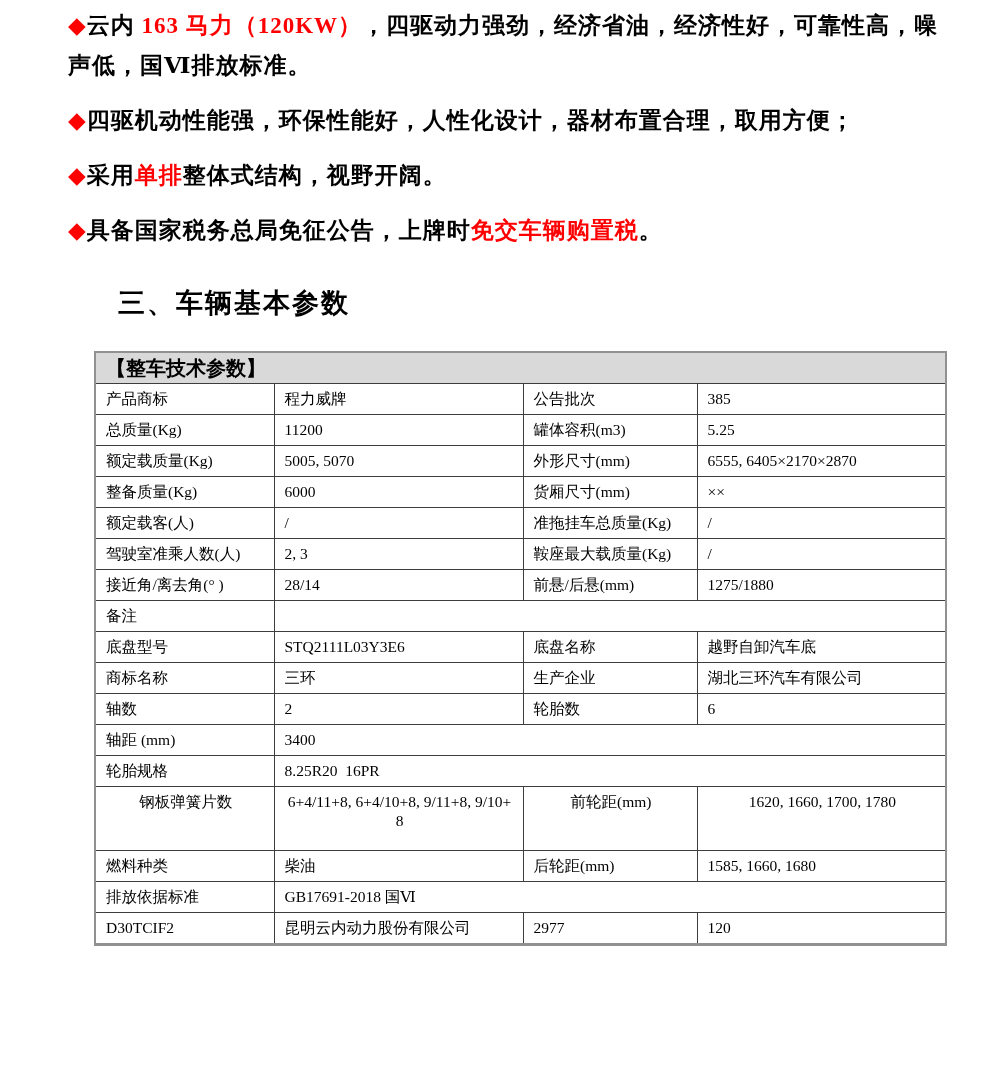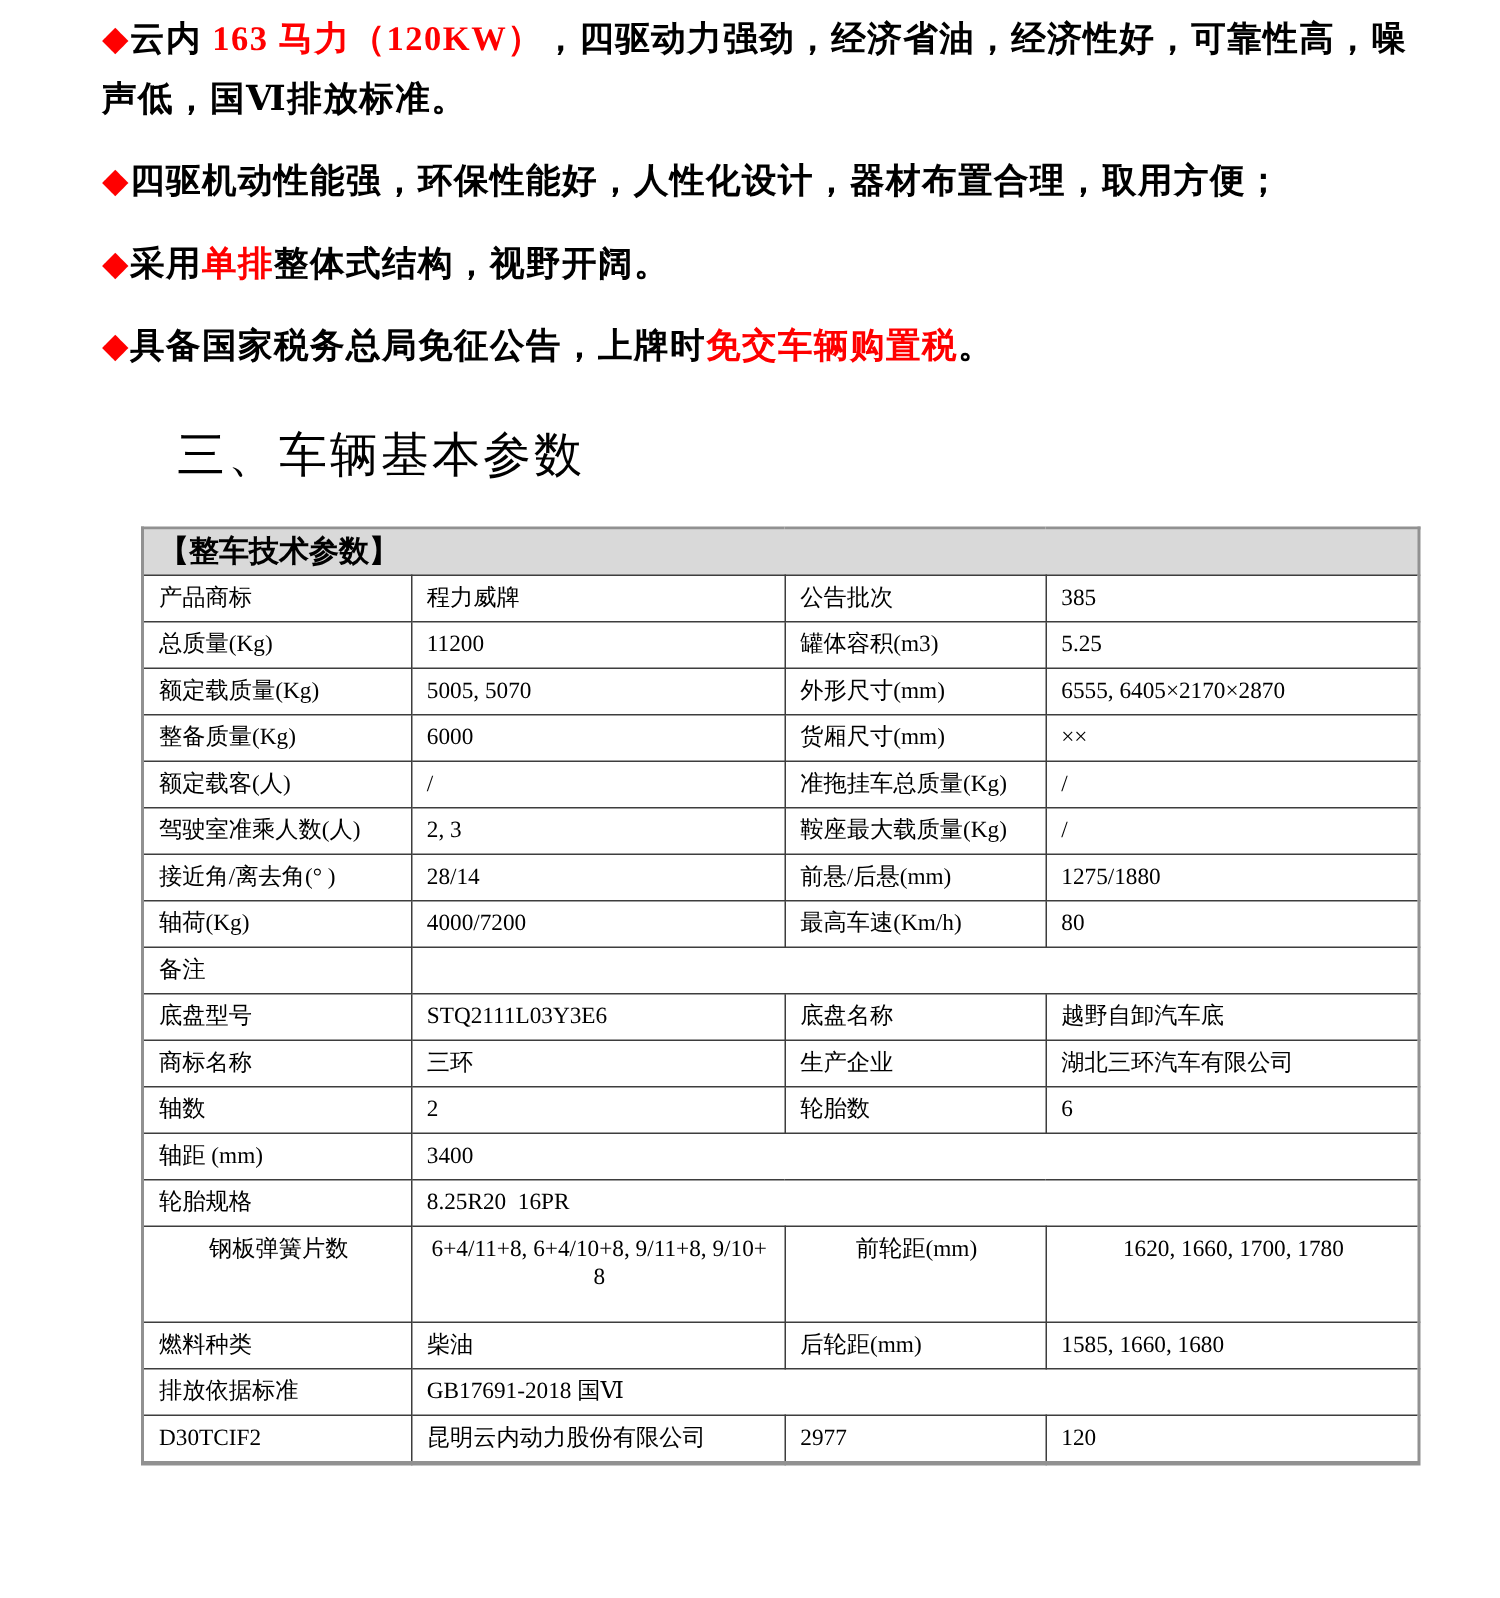--- a/index.html
+++ b/index.html
@@ -16,23 +16,23 @@
     font-size: 23px;
     line-height: 40px;
     font-weight: bold;
     letter-spacing: 1px;
   }
   .bullet:first-child { margin-top: 0; }
   .diamond { color: #ff0000; }
   .red { color: #ff0000; }
   .section-title {
     margin: 36px 0 0 118px;
-    font-size: 32px;
+    font-size: 27px;
     line-height: 33px;
-    font-weight: normal;
+    font-weight: bold;
     letter-spacing: 2px;
     font-family: "Liberation Sans", "DejaVu Sans", sans-serif;
   }
   table.ptable {
     border-collapse: collapse;
     table-layout: fixed;
     margin: 31px 0 0 94px;
     width: 851px;
     font-size: 15.5px;
     border: 2px solid #919191;
@@ -123,26 +123,20 @@
       <td>鞍座最大载质量(Kg)</td>
       <td>/</td>
     </tr>
     <tr>
       <td>接近角/离去角(° )</td>
       <td>28/14</td>
       <td>前悬/后悬(mm)</td>
       <td>1275/1880</td>
     </tr>
     <tr>
-      <td>轴荷(Kg)</td>
-      <td>4000/7200</td>
-      <td>最高车速(Km/h)</td>
-      <td>80</td>
-    </tr>
-    <tr>
       <td>备注</td>
       <td colspan="3"></td>
     </tr>
 
     <tr>
       <td>底盘型号</td>
       <td>STQ2111L03Y3E6</td>
       <td>底盘名称</td>
       <td>越野自卸汽车底</td>
     </tr>

